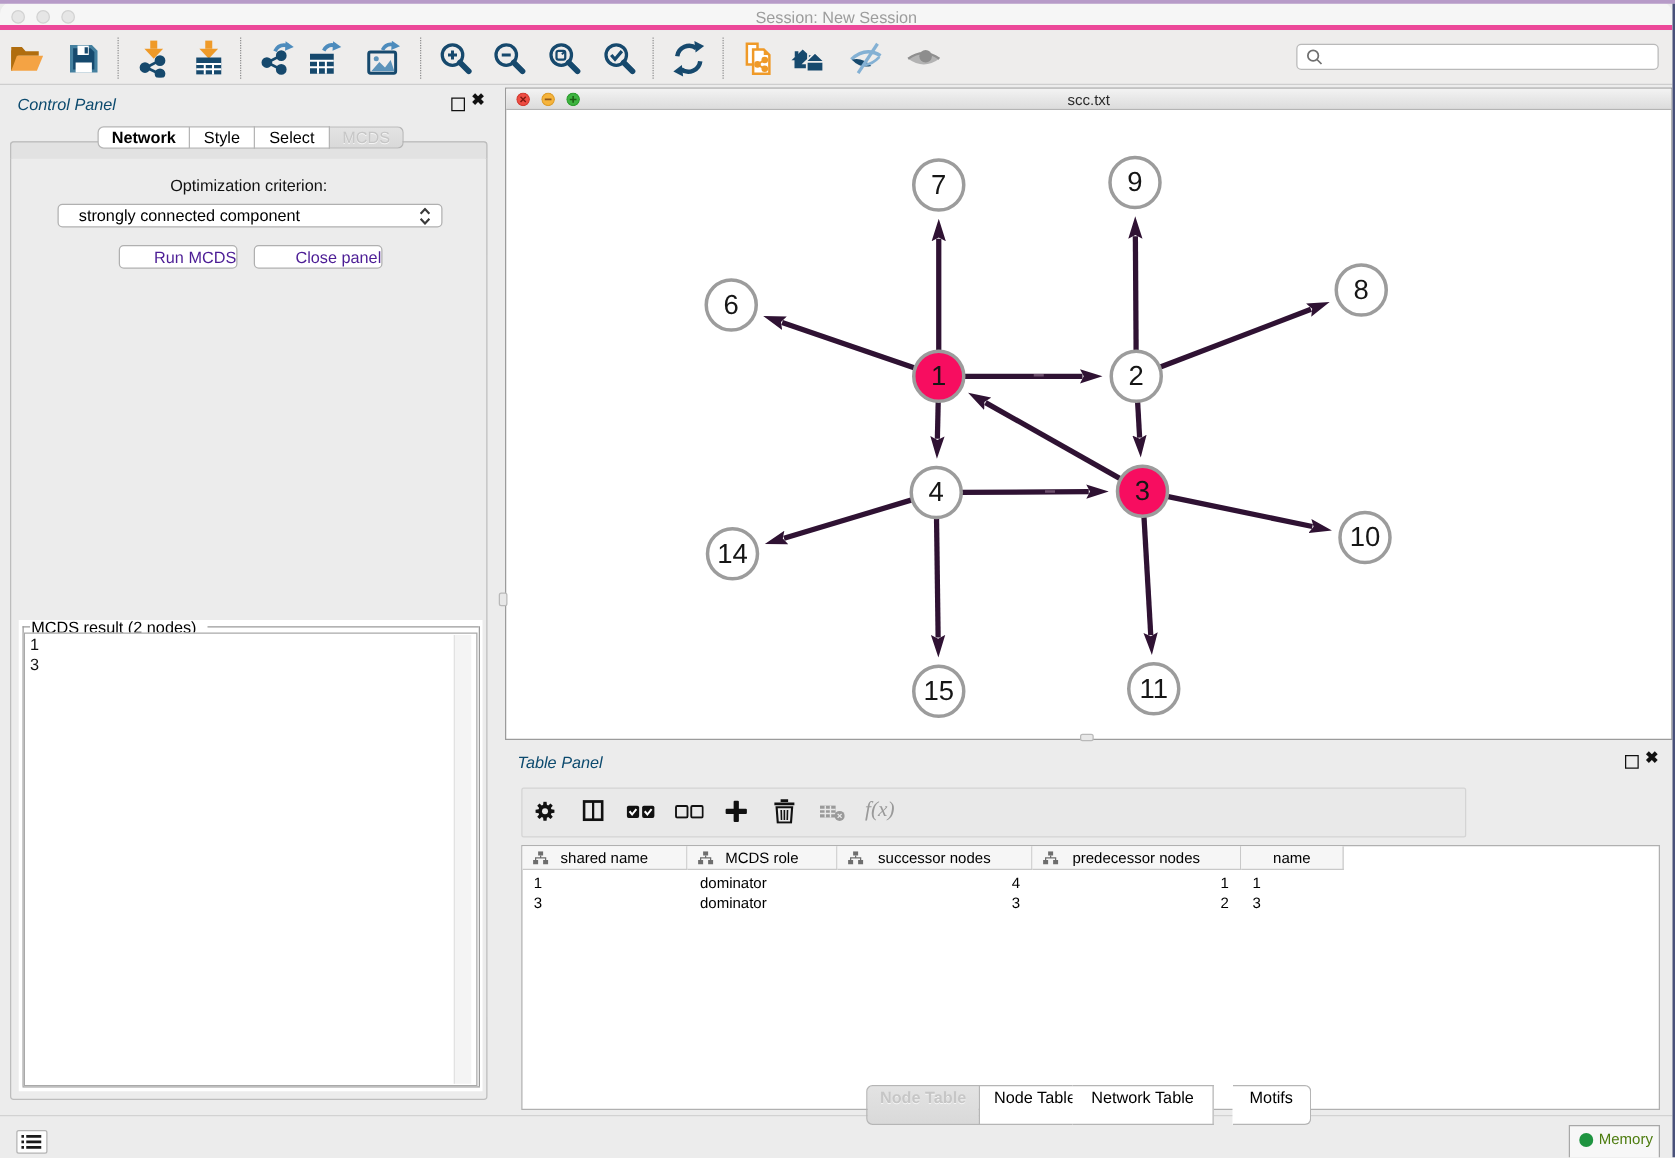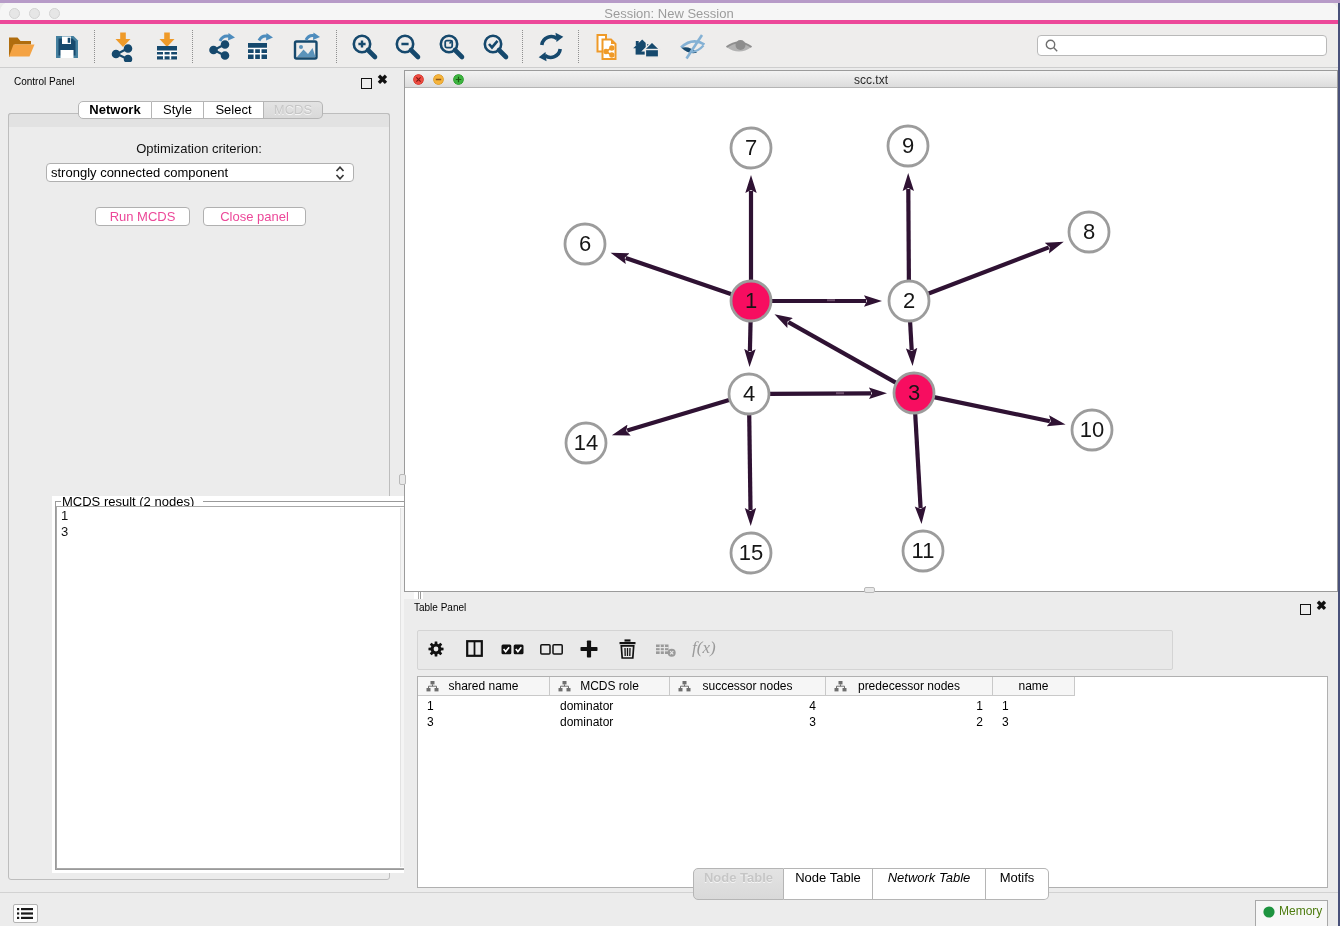--- a/index.html
+++ b/index.html
@@ -14,37 +14,37 @@
   #titlebar { left:0; top:0; width:1338px; height:22px; background:#f6f6f6; border-bottom:4px solid #ec4899; border-radius:9px 9px 0 0; }
   .tl { position:absolute; top:6px; width:11px; height:11px; border-radius:50%; background:#e6e6e6; border:1px solid #d2d2d2; }
   #titlebar .t1{left:9px} #titlebar .t2{left:29px} #titlebar .t3{left:49px}
   #titleText { width:100%; text-align:center; top:4px; font-size:13px; color:#9c9c9c; }
   
   #toolbar { left:0; top:23px; width:1338px; height:43px; background:#eeedec; border-bottom:1px solid #cecece; }
   .sep { position:absolute; top:5px; height:33px; width:0; border-left:1px dotted #8f8f8f; }
   .tbi { position:absolute; top:7px; }
   #searchbox { left:1037px; top:10px; width:290px; height:21px; background:#fff; border:1px solid #b9b9b9; border-radius:4px; }
   
-  .ptitle { font-size:10px; color:#000000; }
+  .ptitle { font-size:13px; color:#0c4a6e;font-style:italic; }
   .maxbtn { position:absolute; width:11px; height:11px; border:1.5px solid #111; }
   .closex { position:absolute; font-size:13px; font-weight:bold; color:#111; }
   .tabrow { position:absolute; height:18px; z-index:3; }
   .tab { position:absolute; top:0; height:18px; background:#fff; border:1px solid #b5b5b5; border-left:none;
          font-size:13px; color:#000; text-align:center; line-height:16px; }
   .tab.first { border-left:1px solid #b5b5b5; border-radius:5px 0 0 5px;font-weight:bold; }
   .tab.last { border-radius:0 5px 5px 0; }
   .tabrow.tall .tab { height:32px; line-height:18px; }
   .tab.sel { background:linear-gradient(#e3e3e3,#d9d9d9); color:#c6c6c6; text-shadow:0 1px 0 #f5f5f5; }
-  .btn { position:absolute; background:#fff; border:1px solid #b0b0b0; border-radius:4px; font-size:13px; color:#ec4899; text-align:center;margin-top:11px; }
+  .btn { position:absolute; background:#fff; border:1px solid #b0b0b0; border-radius:4px; font-size:13px; color:#4c1d95; text-align:right; }
   
   #cpanel { left:0; top:66px; width:391px; height:824px; background:#ececec; }
   #cbox { position:absolute; left:8px; top:45px; width:382px; height:767px; border:1px solid #bdbdbd; border-radius:3px; background:#ececec; }
   #cboxstrip { position:absolute; left:8px; top:45px; width:382px; height:14px; background:#e2e2e2; border:1px solid #bdbdbd; border-bottom:none; border-radius:3px 3px 0 0; z-index:2; }
   
-  #mcdsWhite { position:absolute; left:15px; top:428px; width:371px; height:377px; background:#fff;margin-left:37px; }
+  #mcdsWhite { position:absolute; left:15px; top:428px; width:371px; height:377px; background:#fff; }
   #mcdsTa { position:absolute; left:4px; top:10px; width:363px; height:363px; border:1px solid #a9a9a9; background:#fff; font-size:13px; color:#111; line-height:16px; padding:1px 0 0 4px; }
   #mcdsScroll { position:absolute; right:4px; top:1px; width:14px; height:359px; background:#f4f4f4; border-left:1px solid #e2e2e2; }
   .legendline { position:absolute; height:0; border-top:1px solid #9a9a9a; }
   
   #netwin { left:404px; top:68px; width:934px; height:522px; border:1px solid #9b9b9b; background:#fff; }
   #nettitle { position:absolute; left:0; top:0; width:932px; height:17px; background:linear-gradient(#f3f3f3,#dcdcdc); border-bottom:1px solid #b4b4b4; }
   #nettitle .txt { position:absolute; width:100%; text-align:center; top:2px; font-size:12px; color:#2a2a2a; }
   .mac { position:absolute; top:3px; width:11px; height:11px; border-radius:50%; }
   
   #tpanel { left:404px; top:597px; width:934px; height:293px; background:#ececec; }
@@ -220,21 +220,21 @@
     <div class="closex" style="left:377px; top:4px;">✖</div>
     <div id="cboxstrip"></div>
     <div id="cbox"></div>
     <div class="tabrow" style="left:78px; top:33px;">
       <div class="tab first" style="left:0; width:74px;">Network</div>
       <div class="tab" style="left:74px; width:52px;">Style</div>
       <div class="tab" style="left:126px; width:60px;">Select</div>
       <div class="tab last sel" style="left:186px; width:59px;">MCDS</div>
     </div>
     <div class="abs" style="left:9px; top:73px; width:380px; text-align:center; font-size:13px; color:#111;">Optimization criterion:</div>
-    <div class="abs" style="left:46px; top:95px; width:308px; height:19px; background:#fff; border:1px solid #b0b0b0; border-radius:4px; font-size:13px; color:#000; line-height:17px; padding-left:4px;">strongly connected component
+    <div class="abs" style="left:46px; top:95px; width:308px; height:19px; background:#fff; border:1px solid #b0b0b0; border-radius:4px; font-size:13px; color:#000; line-height:17px; padding-left:16px;">strongly connected component
       <svg width="10" height="14" style="position:absolute; right:8px; top:2px;" viewBox="0 0 10 14">
           <path d="M1.5 5 L5 1.2 L8.5 5" fill="none" stroke="#3a3a3a" stroke-width="1.7"></path>
           <path d="M1.5 9 L5 12.8 L8.5 9" fill="none" stroke="#3a3a3a" stroke-width="1.7"></path>
         </svg>
     </div>
     <div class="btn" style="left:95px; top:128px; width:95px; height:19px; line-height:17px;">Run MCDS</div>
     <div class="btn" style="left:203px; top:128px; width:103px; height:19px; line-height:17px;">Close panel</div>
     <div id="mcdsWhite">
       <div class="legendline" style="left:3px; top:5px; width:6px;"></div>
       <div class="legendline" style="left:151px; top:5px; width:217px;"></div>
@@ -413,21 +413,21 @@
       <div class="trow" style="left:584px; top:21px;">1</div>
       <div class="trow" style="left:9px; top:37px;">3</div>
       <div class="trow" style="left:142px; top:37px;">dominator</div>
       <div class="trow" style="left:252px; top:37px; width:146px; text-align:right;">3</div>
       <div class="trow" style="left:408px; top:37px; width:157px; text-align:right;">2</div>
       <div class="trow" style="left:584px; top:37px;">3</div>
     </div>
     <div class="tabrow tall" style="left:289px; top:269px;">
       <div class="tab first sel" style="left:0; width:91px;">Node Table</div>
       <div class="tab" style="left:91px; width:89px;">Node Table</div>
-      <div class="tab" style="left:180px; width:113px;font-style:italic;">Network Table</div>
+      <div class="tab" style="left:165px; width:113px;">Network Table</div>
       <div class="tab last" style="left:293px; width:63px;">Motifs</div>
     </div>
   </div>
 
   <div id="statusbar" class="abs">
     <div id="listbtn">
         <svg width="17" height="13" viewBox="0 0 17 13" style="position:absolute;left:3px;top:2px;">
           <g fill="#1a1a1a">
             <rect x="0" y="1" width="2.2" height="2.2"></rect>
             <rect x="4" y="1" width="12" height="2.2"></rect>

